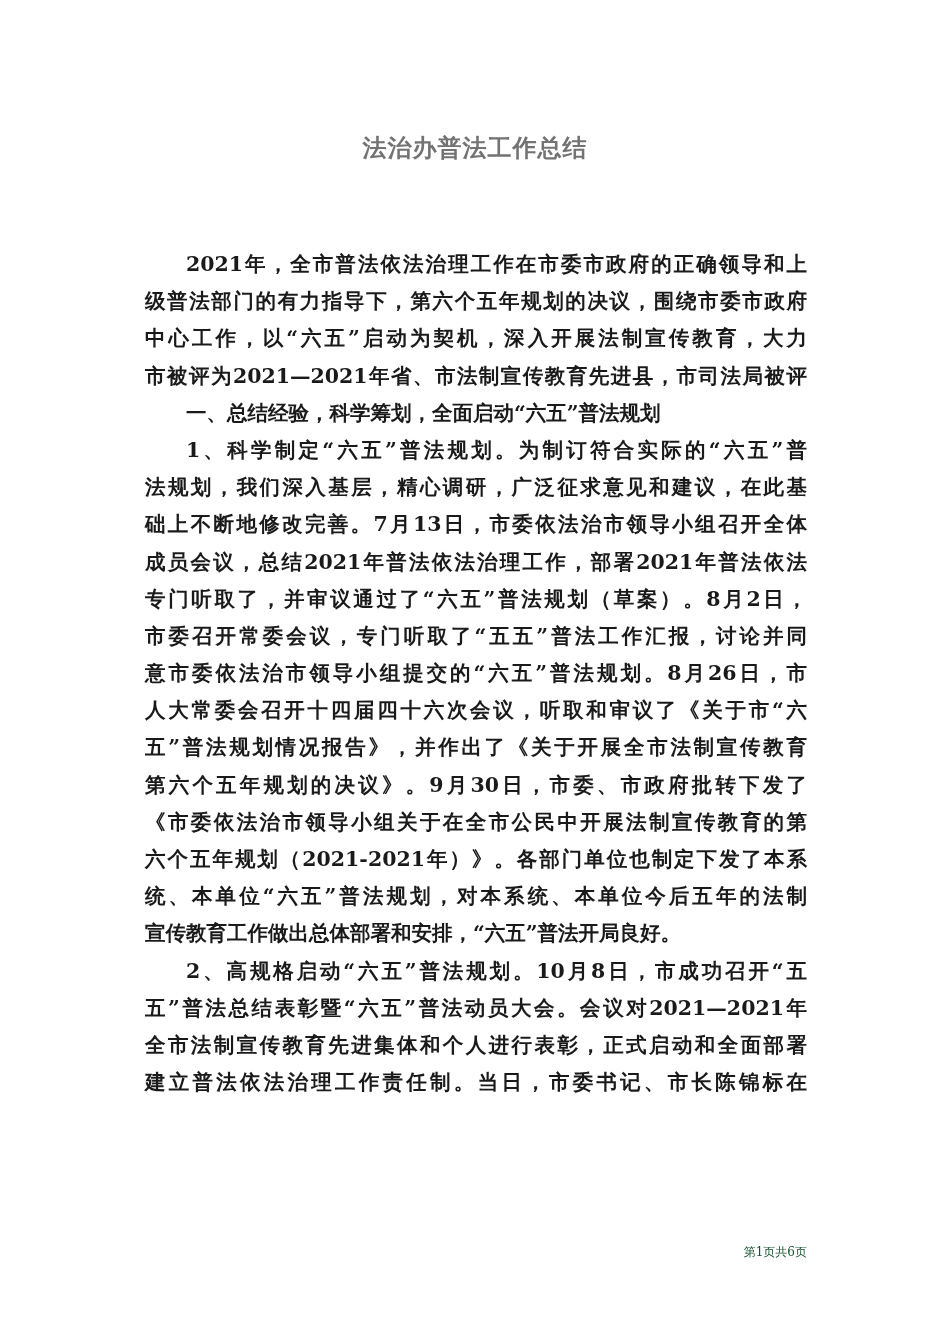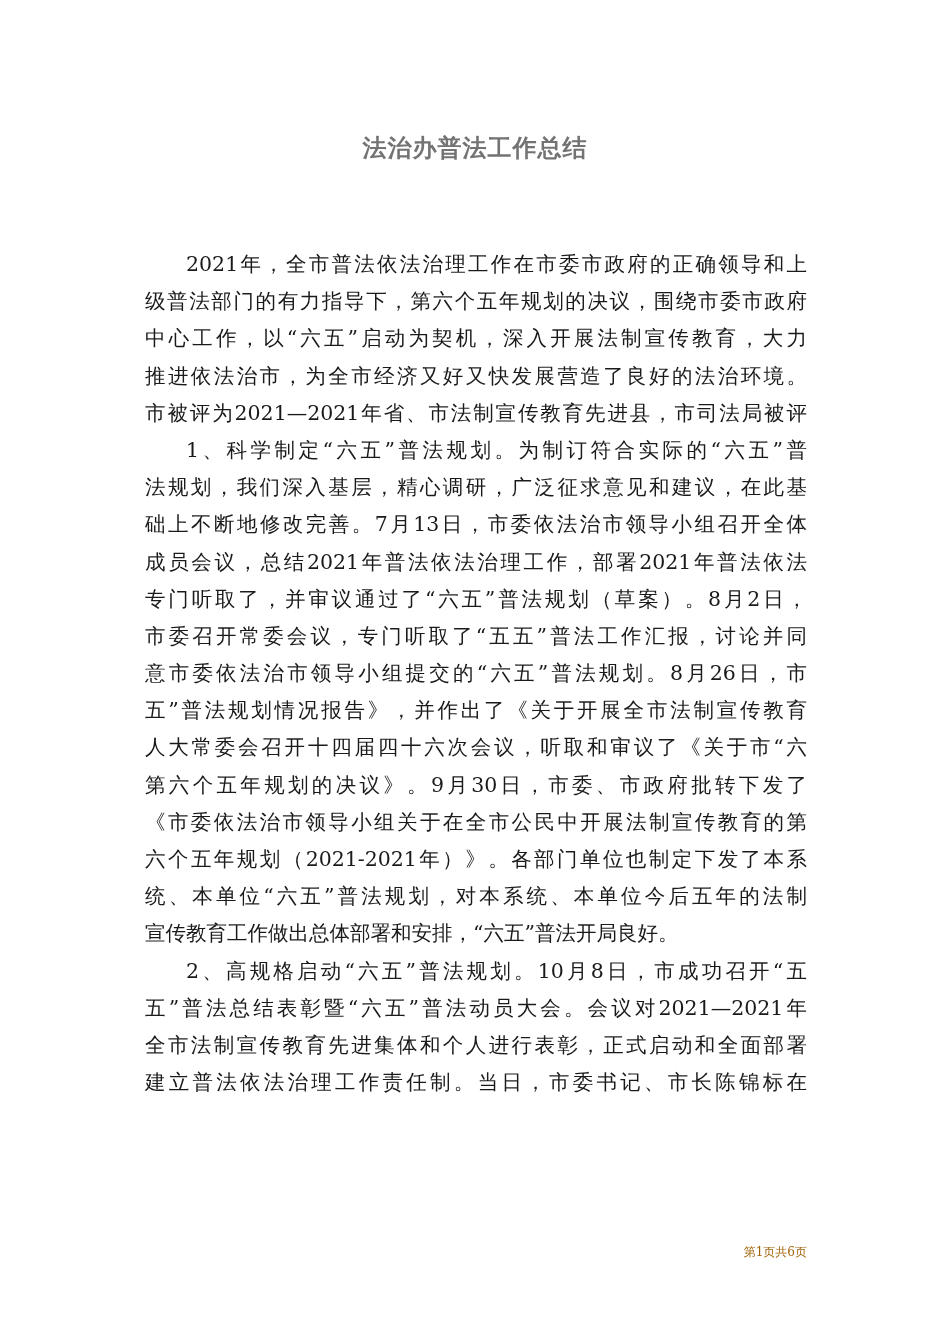--- a/index.html
+++ b/index.html
@@ -1,46 +1,46 @@
 <!DOCTYPE html>
 <html><head>
 <meta charset="utf-8">
 <style>
   html, body { margin: 0; padding: 0; background: #ffffff; }
   body { width: 950px; height: 1344px; position: relative; overflow: hidden;
          font-family: "DejaVu Serif", "Liberation Serif", serif; color: #1a1a1a; }
   .title { position: absolute; left: 0; width: 950px; top: 132px; text-align: center;
            font-size: 24px; font-weight: bold; letter-spacing: 1px; }
-  .body { position: absolute; left: 145px; width: 662px; top: 246px; }
+  .body { position: absolute; left: 145px; width: 662px; top: 246px; font-weight: bold; }
   .line { height: 37.2px; line-height: 37.2px; font-size: 20.5px; white-space: nowrap;
           text-align: justify; text-align-last: justify; overflow: visible; }
   .line.last { text-align-last: left; }
   .line.indent { padding-left: 41px; }
-  .footer { position: absolute; right: 143px; top: 1244px; font-size: 12px; color: #a16207; }
+  .footer { position: absolute; right: 143px; top: 1244px; font-size: 12px; color: #14532d; }
 </style>
 </head>
 <body>
 
 <div class="title" style="color: #737373;">法治办普法工作总结</div>
 
 <div class="body" id="body">
     <div class="line indent">2021年，全市普法依法治理工作在市委市政府的正确领导和上</div>
     <div class="line">级普法部门的有力指导下，第六个五年规划的决议，围绕市委市政府</div>
     <div class="line">中心工作，以“六五”启动为契机，深入开展法制宣传教育，大力</div>
-    <div class="line">推进依法治市，为全市经济又好又快发展营造了良好的法治环境。</div>
     <div class="line">市被评为2021—2021年省、市法制宣传教育先进县，市司法局被评</div>
+    <div class="line indent last">一、总结经验，科学筹划，全面启动“六五”普法规划</div>
     <div class="line indent">1、科学制定“六五”普法规划。为制订符合实际的“六五”普</div>
     <div class="line">法规划，我们深入基层，精心调研，广泛征求意见和建议，在此基</div>
     <div class="line">础上不断地修改完善。7月13日，市委依法治市领导小组召开全体</div>
     <div class="line">成员会议，总结2021年普法依法治理工作，部署2021年普法依法</div>
     <div class="line">专门听取了，并审议通过了“六五”普法规划（草案）。8月2日，</div>
     <div class="line">市委召开常委会议，专门听取了“五五”普法工作汇报，讨论并同</div>
     <div class="line">意市委依法治市领导小组提交的“六五”普法规划。8月26日，市</div>
+    <div class="line">人大常委会召开十四届四十六次会议，听取和审议了《关于市“六</div>
     <div class="line">五”普法规划情况报告》，并作出了《关于开展全市法制宣传教育</div>
-    <div class="line">人大常委会召开十四届四十六次会议，听取和审议了《关于市“六</div>
     <div class="line">第六个五年规划的决议》。9月30日，市委、市政府批转下发了</div>
     <div class="line">《市委依法治市领导小组关于在全市公民中开展法制宣传教育的第</div>
     <div class="line">六个五年规划（2021-2021年）》。各部门单位也制定下发了本系</div>
     <div class="line">统、本单位“六五”普法规划，对本系统、本单位今后五年的法制</div>
     <div class="line last">宣传教育工作做出总体部署和安排，“六五”普法开局良好。</div>
     <div class="line indent">2、高规格启动“六五”普法规划。10月8日，市成功召开“五</div>
     <div class="line">五”普法总结表彰暨“六五”普法动员大会。会议对2021—2021年</div>
     <div class="line">全市法制宣传教育先进集体和个人进行表彰，正式启动和全面部署</div>
     <div class="line">建立普法依法治理工作责任制。当日，市委书记、市长陈锦标在</div>
   </div>

